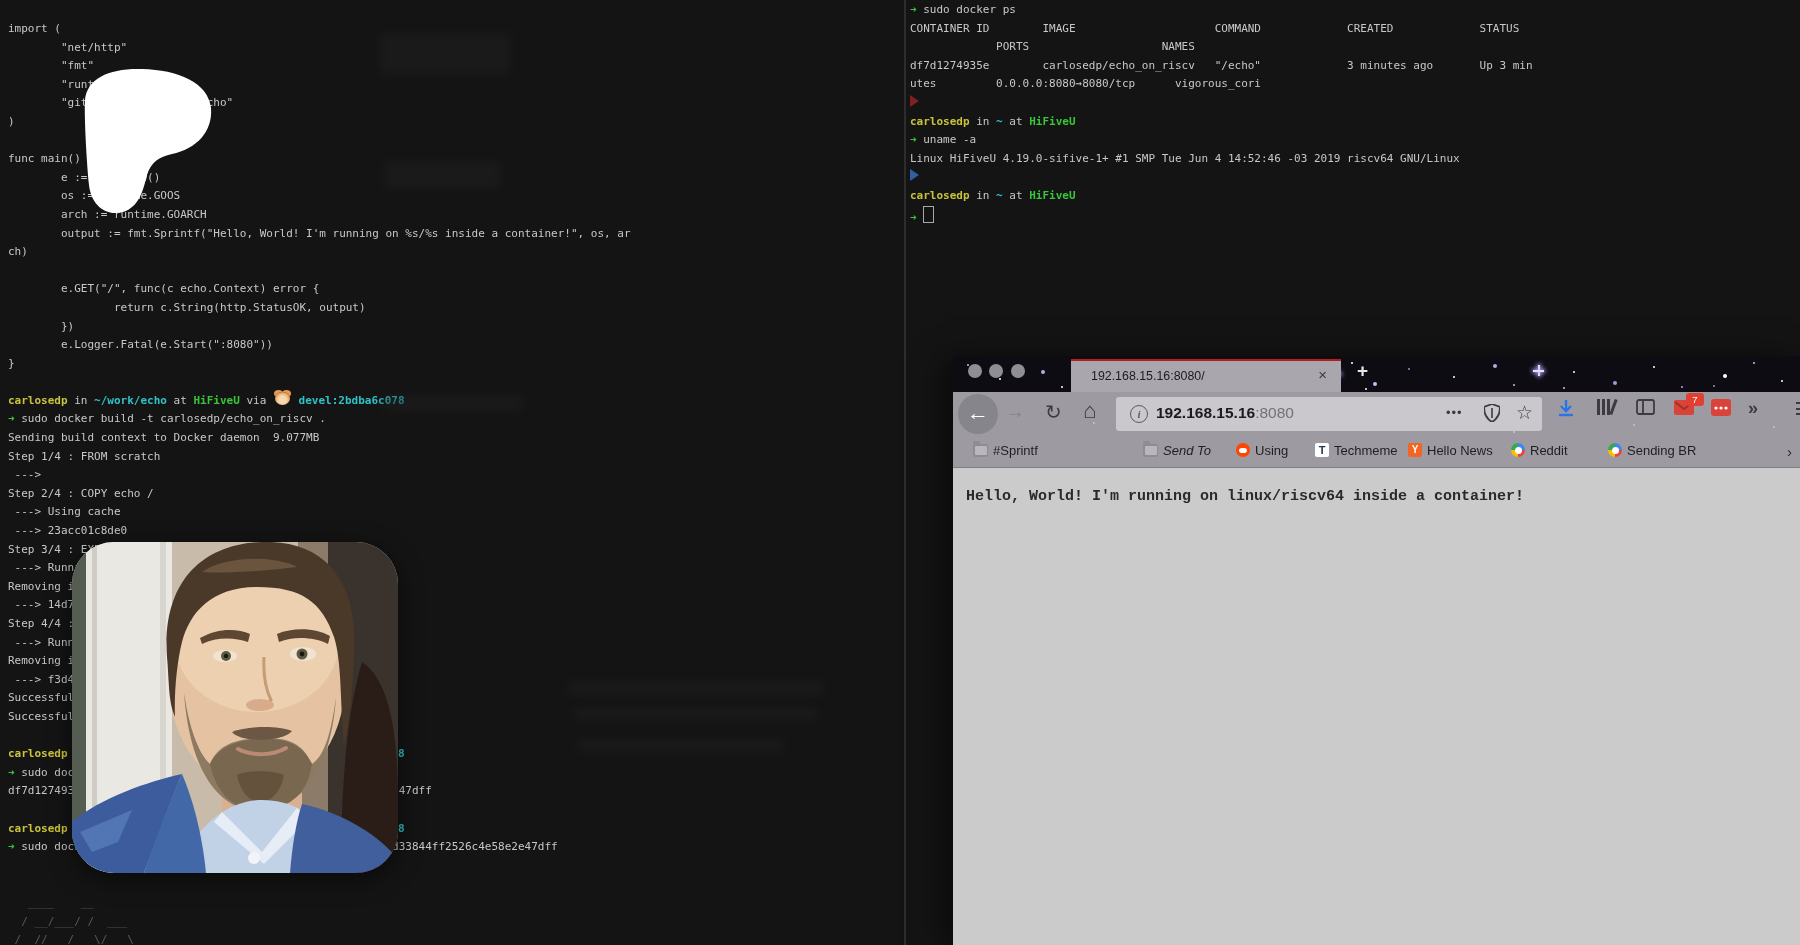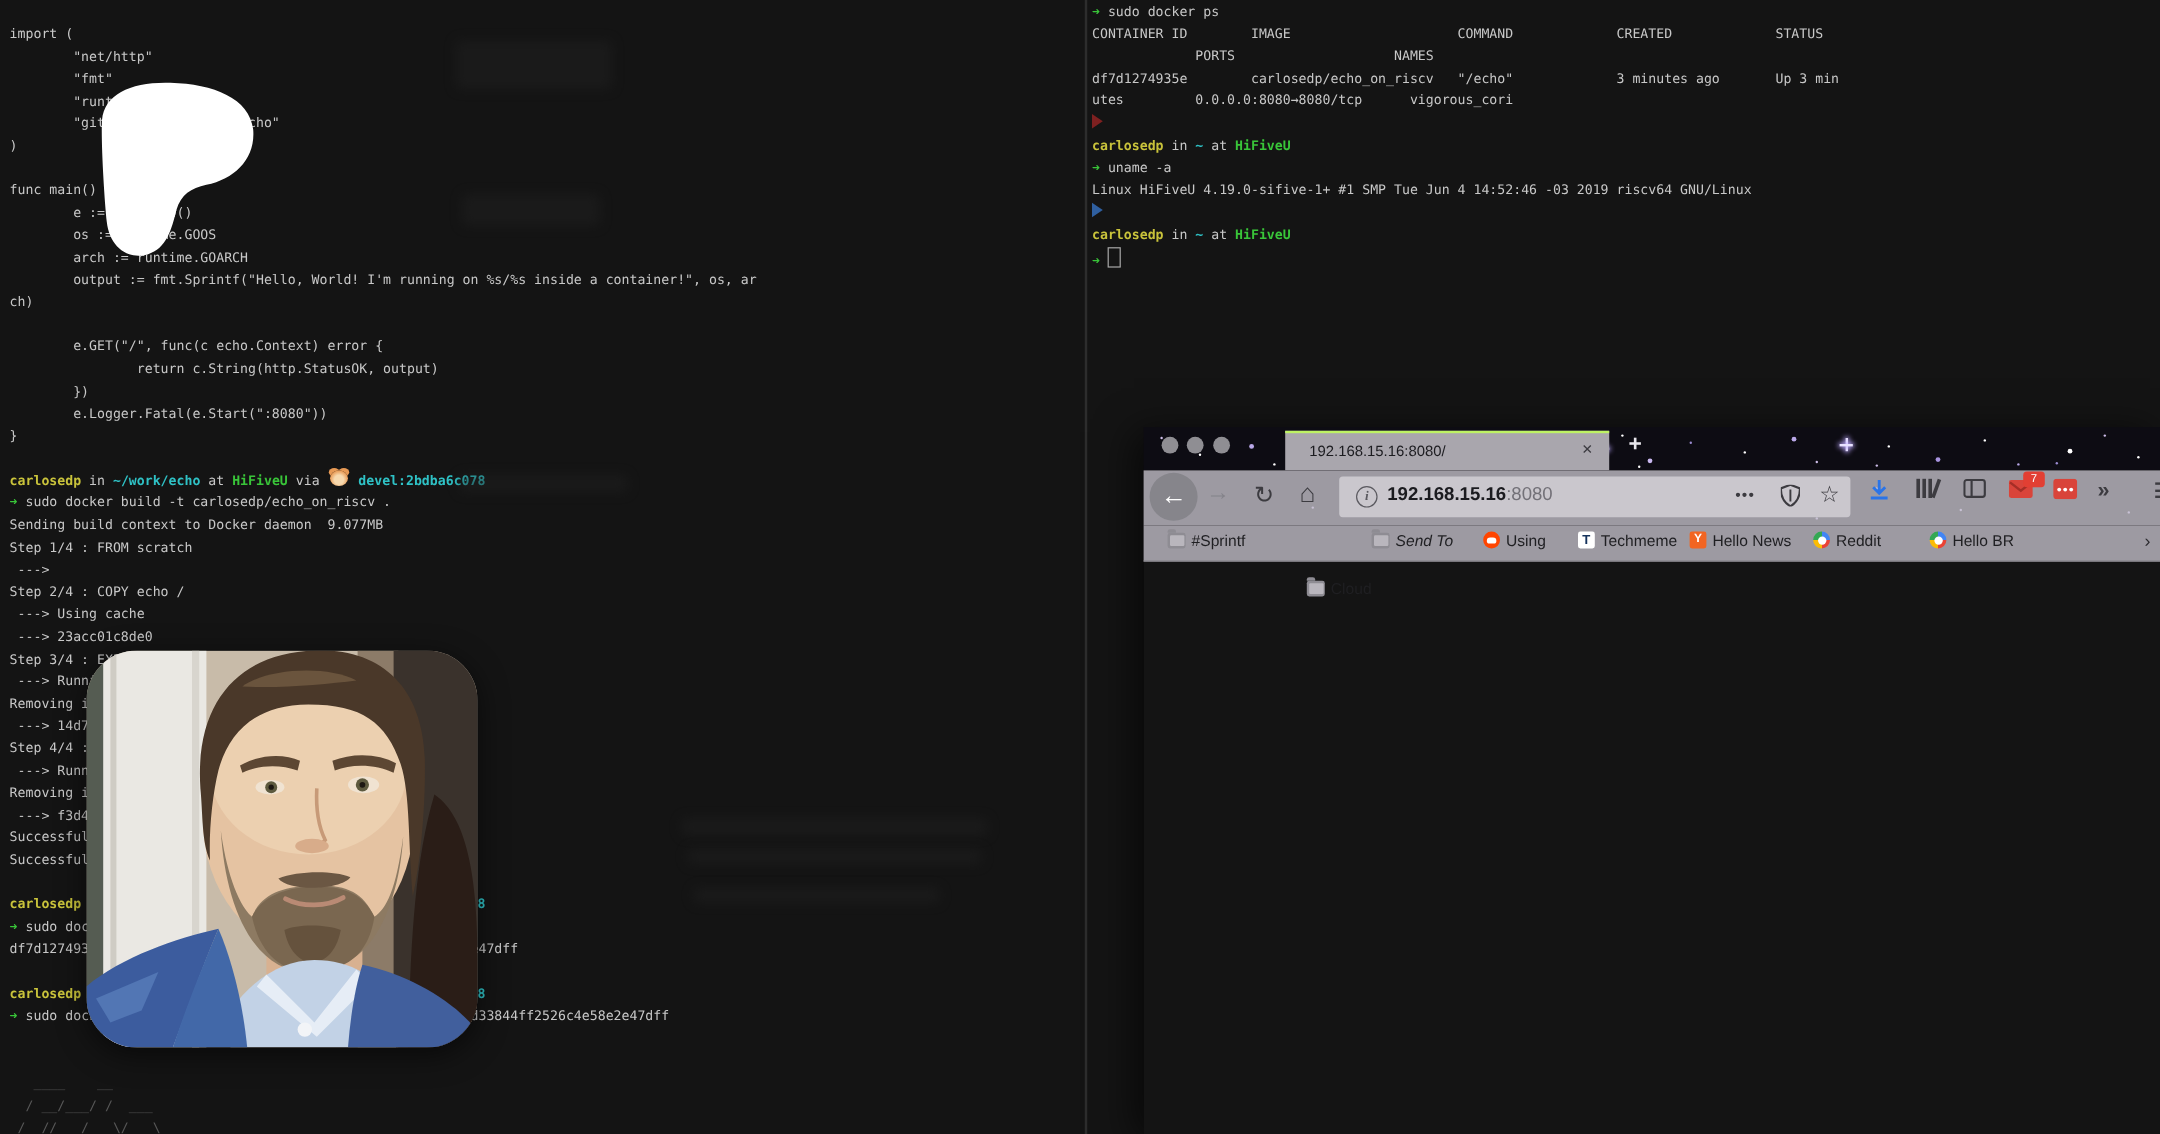--- a/index.html
+++ b/index.html
@@ -28,21 +28,21 @@
   #blob{position:absolute;left:70px;top:64px;}
   
   #webcam{position:absolute;left:72px;top:542px;width:326px;height:331px;border-radius:42px;
           overflow:hidden;box-shadow:0 6px 24px rgba(0,0,0,.55);}
   
   #browser{position:absolute;left:953px;top:356px;width:847px;height:589px;
            box-shadow:-8px 4px 30px rgba(0,0,0,.6);font-family:"Liberation Sans","DejaVu Sans",sans-serif;}
   #tabbar{position:absolute;left:0;top:0;width:847px;height:36px;background:#0d0c13;overflow:hidden;}
   .tlight{position:absolute;top:8px;width:14px;height:14px;border-radius:50%;background:#8f8e93;}
   #tab{position:absolute;left:118px;top:3px;width:270px;height:33px;background:#a9a6ad;
-       border-top:2px solid #bef264;box-sizing:border-box;}
+       border-top:2px solid #b91c1c;box-sizing:border-box;}
   #tab-title{position:absolute;left:20px;top:8px;font-size:12.4px;color:#1c1c20;}
   #tab-close{position:absolute;right:14px;top:5px;font-size:15px;color:#3c3b41;}
   #newtab{position:absolute;left:404px;top:4px;font-size:19px;color:#e8e6ec;font-weight:bold;}
   .star{position:absolute;border-radius:50%;}
   .sparkle{position:absolute;width:11px;height:11px;}
   .sparkle::before,.sparkle::after{content:"";position:absolute;background:#e8e2ff;
         box-shadow:0 0 4px 1px rgba(190,170,255,.9);}
   .sparkle::before{left:5px;top:0;width:1.5px;height:11px;}
   .sparkle::after{left:0;top:5px;width:11px;height:1.5px;}
   #navbar{position:absolute;left:0;top:36px;width:847px;height:46px;background:#9d9aa2;}
@@ -295,18 +295,21 @@
 
     <div id="bookbar">
       <span id="bm-overflow">›</span>
     <span class="bm-item" style="left: 20px;"><span class="bi folder"></span><span>#Sprintf</span></span>
         <span class="bm-item" style="left: 136px; margin-top: 40px;"><span class="bi folder"></span><span>Cloud</span></span>
         <span class="bm-item" style="left: 190px; font-style: italic;"><span class="bi folder"></span><span>Send To</span></span>
         <span class="bm-item" style="left: 283px;"><span class="bi reddit"></span><span>Using</span></span>
         <span class="bm-item" style="left: 362px;"><span class="bi techmeme"></span><span>Techmeme</span></span>
         <span class="bm-item" style="left: 455px;"><span class="bi hackernews"></span><span>Hello News</span></span>
         <span class="bm-item" style="left: 558px;"><span class="bi google"></span><span>Reddit</span></span>
-        <span class="bm-item" style="left: 655px;"><span class="bi google"></span><span>Hello BR</span></span>
+        <span class="bm-item" style="left: 655px;"><span class="bi google"></span><span>Sending BR</span></span>
       </div>
 
+    <div id="content">
+      <div id="page-text">Hello, World! I'm running on linux/riscv64 inside a container!</div>
+    </div>
   </div>
 
 </div>
 
 </body></html>

